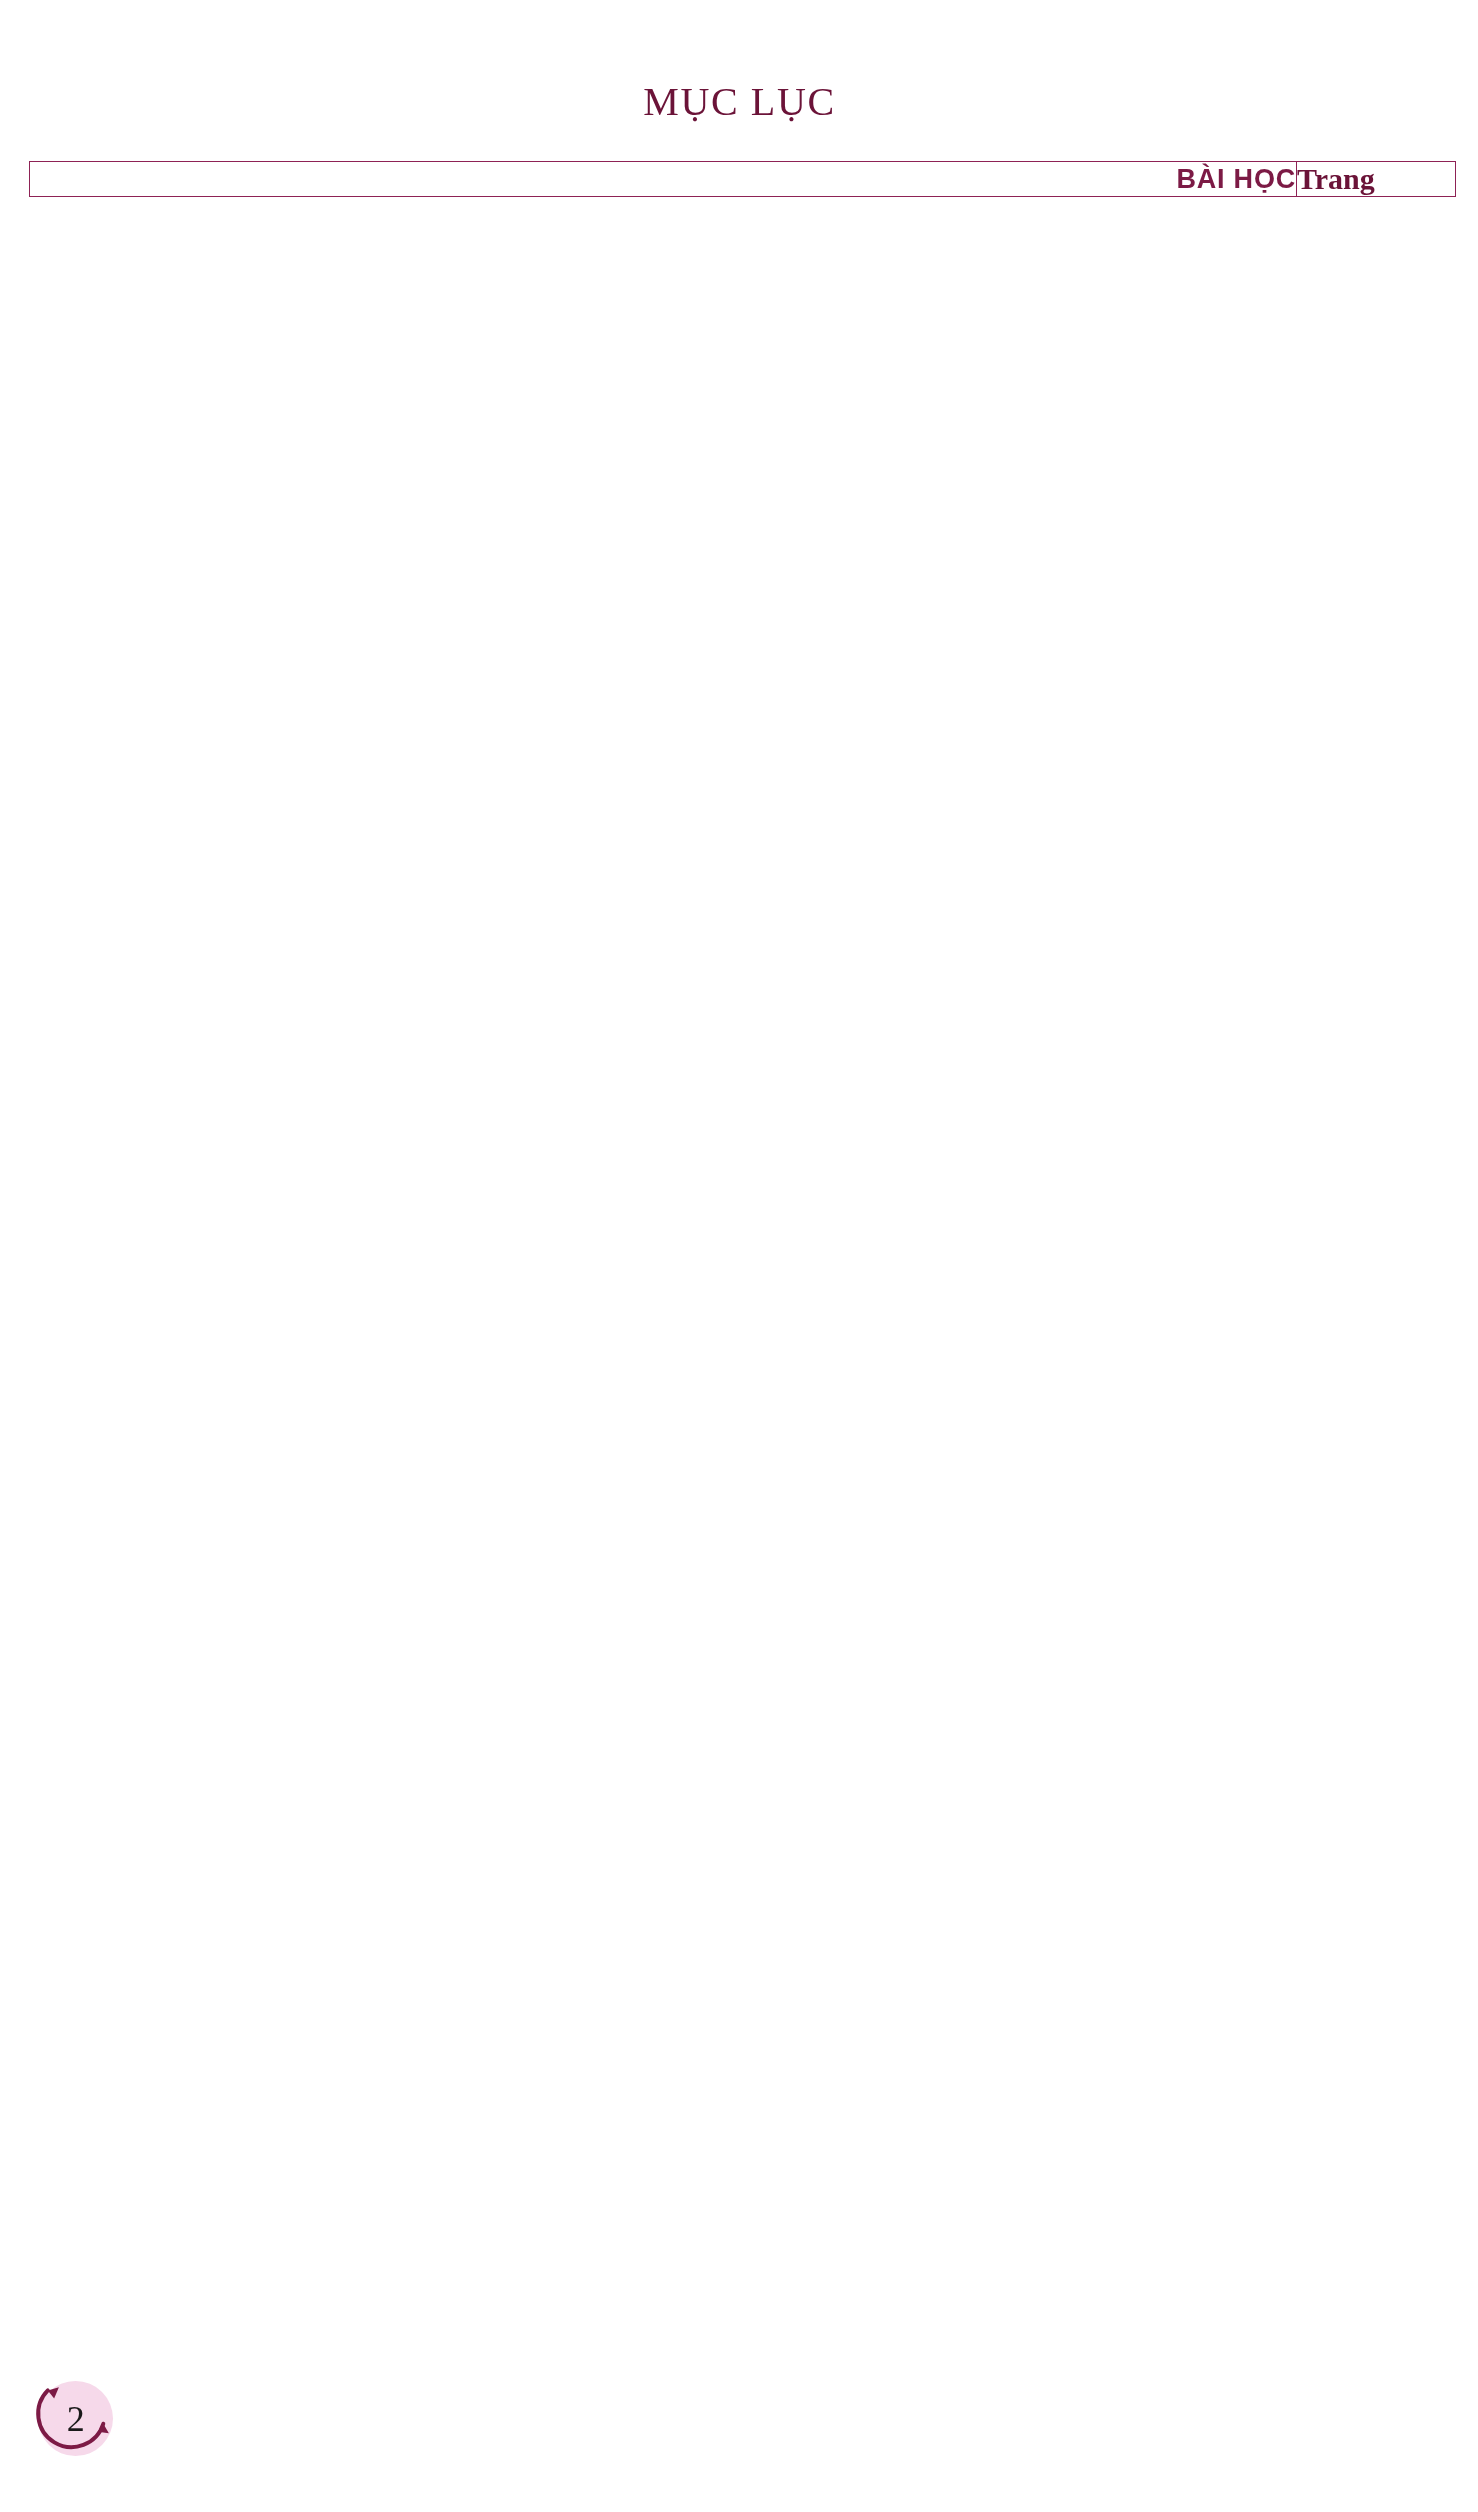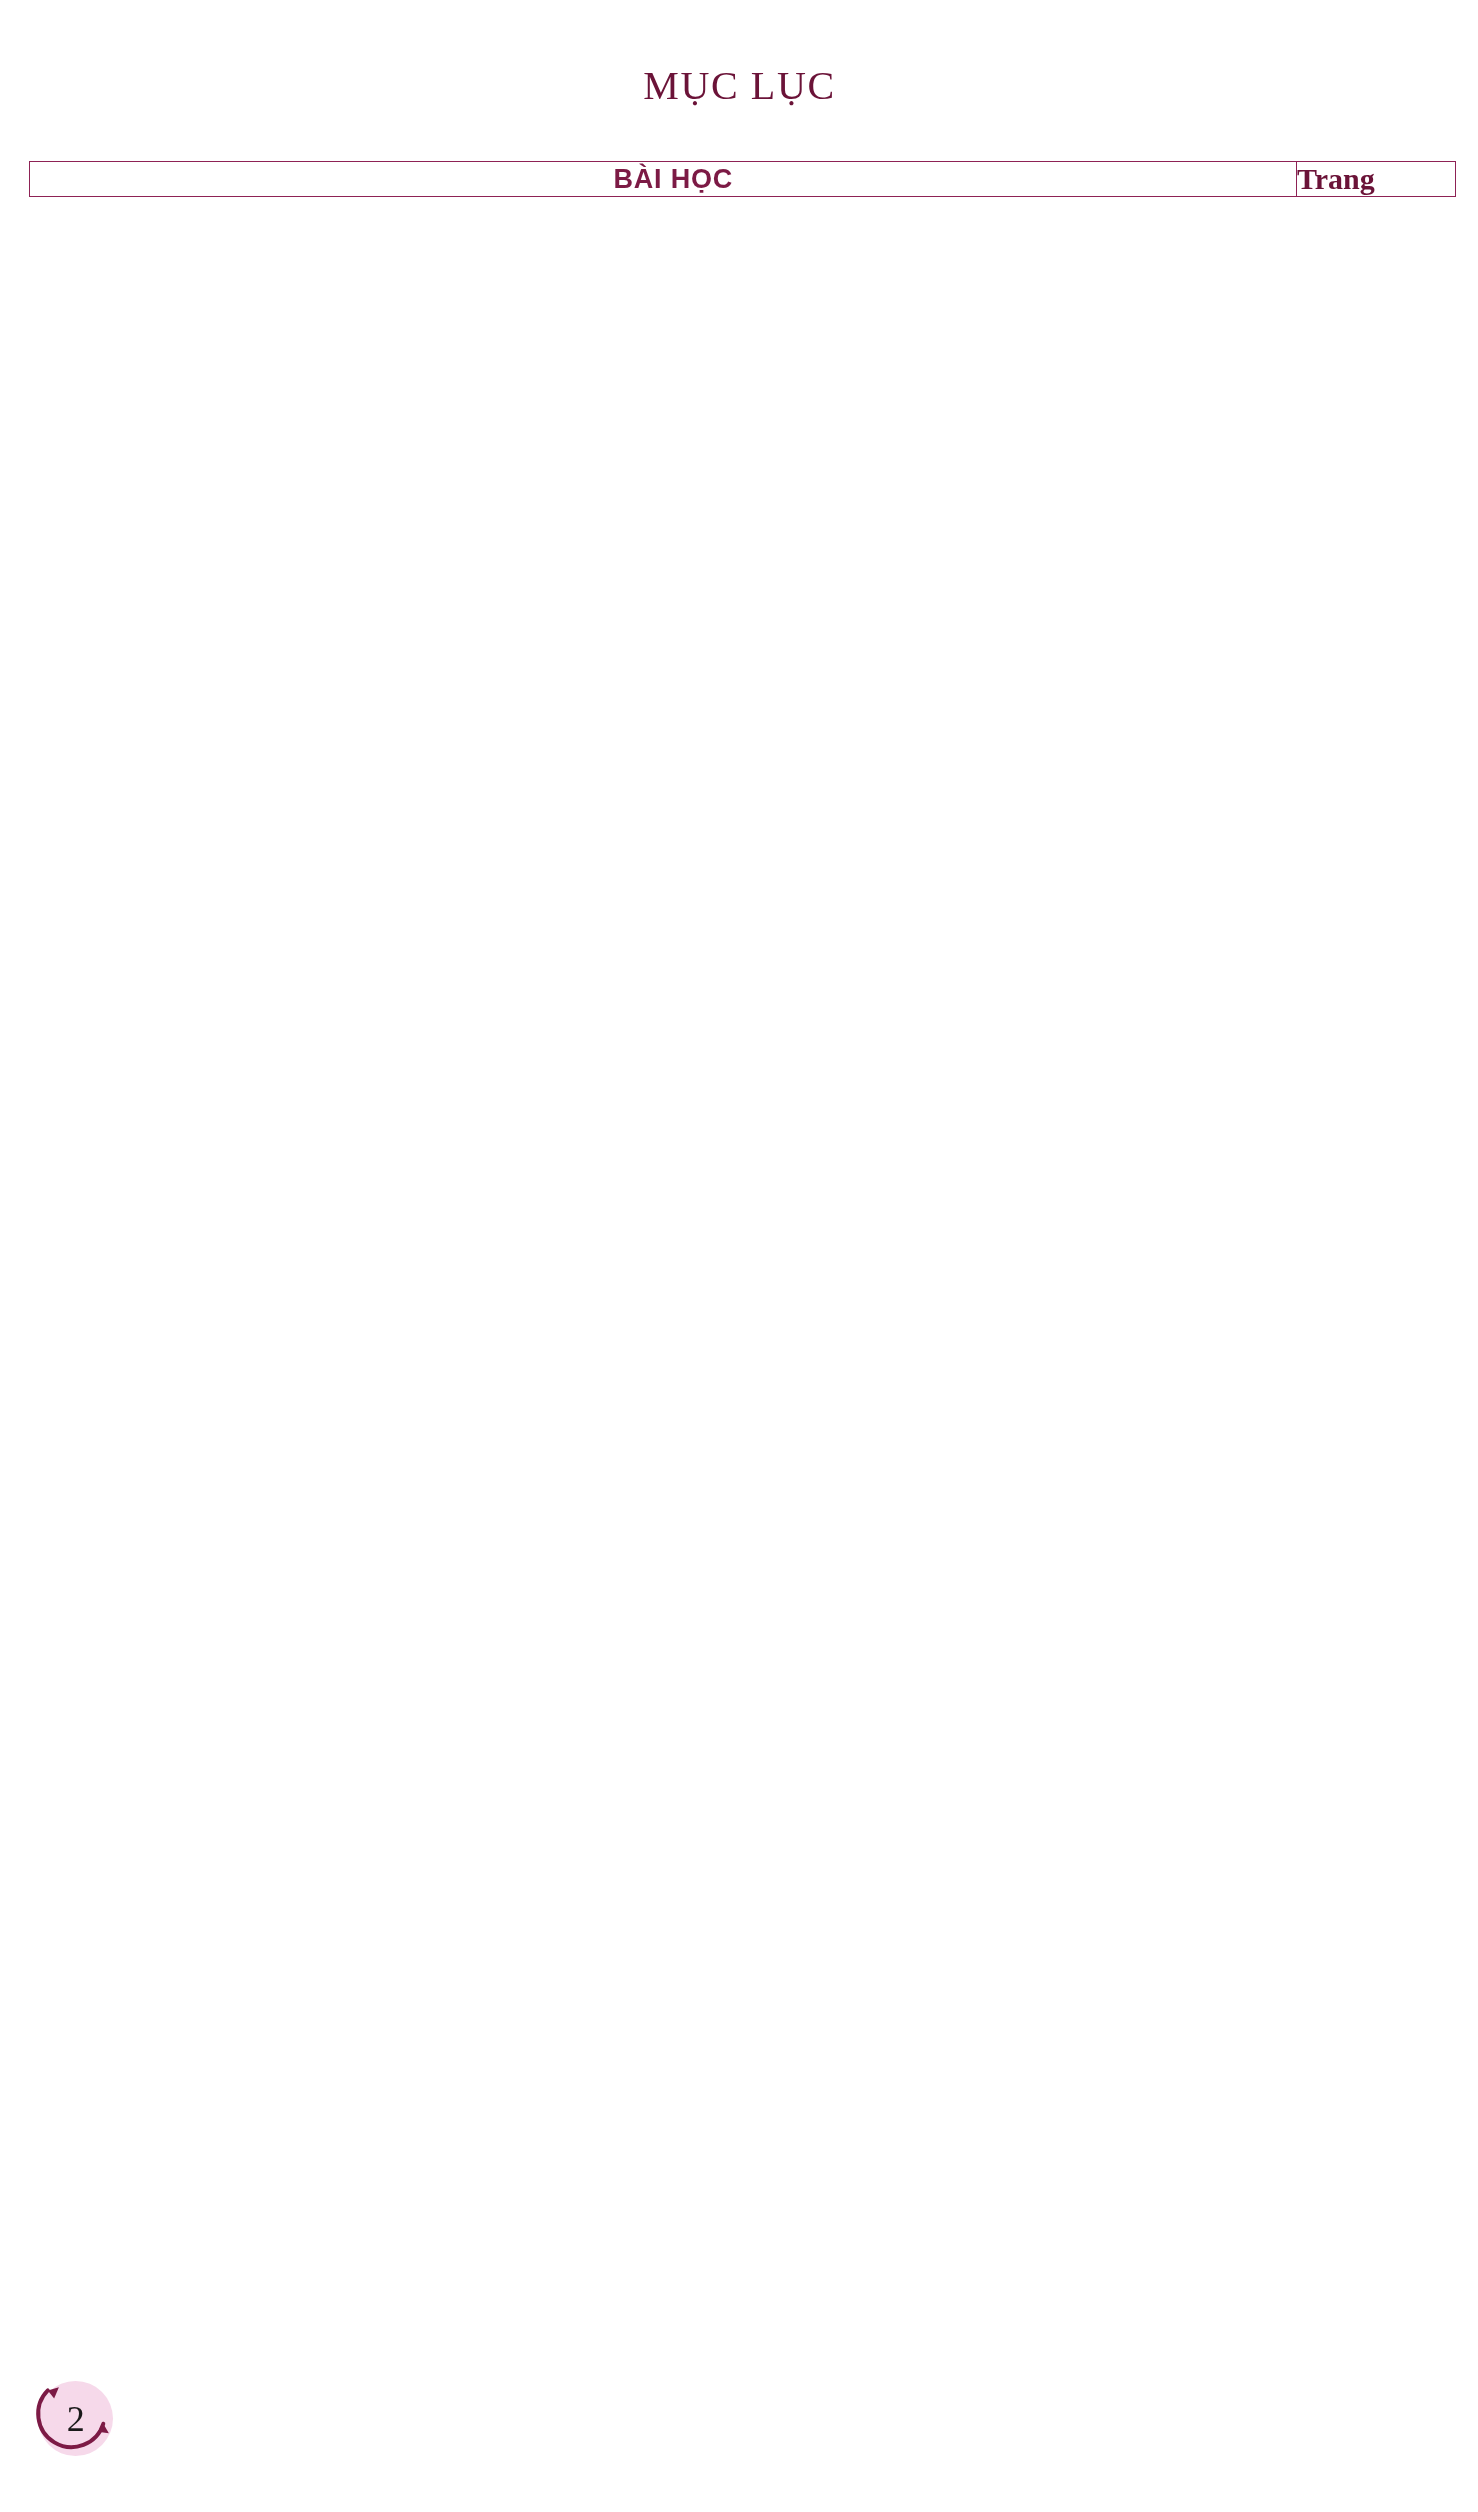--- a/index.html
+++ b/index.html
@@ -11,21 +11,21 @@
     width: 1479px;
     height: 2512px;
     position: relative;
     font-family: "Liberation Sans", sans-serif;
     overflow: hidden;
   }
 
   
   #page-title {
     position: absolute;
-    top: 66px;
+    top: 82px;
     left: 0;
     width: 1479px;
     text-align: center;
     font-family: "Liberation Serif", serif;
     font-size: 40px;
     letter-spacing: 1.6px;
     color: #6b1338;
     line-height: 1;
   }
 
@@ -96,21 +96,21 @@
 
 <div id="page-title">MỤC LỤC</div>
 
 <table id="toc-table">
   <colgroup>
     <col class="col-lesson">
     <col class="col-page">
   </colgroup>
   <thead>
     <tr class="hdr-row">
-      <th class="hdr-lesson" style="text-align:center;">BÀI HỌC</th>
+      <th class="hdr-lesson" style="text-align:right;">BÀI HỌC</th>
       <th class="hdr-page">Trang</th>
     </tr>
   </thead>
   <tbody id="toc-body"></tbody>
 </table>
 
 <div id="page-badge">
   <div class="disc"></div>
   <svg width="92" height="92" viewBox="0 0 116 116">
     <path d="M 30 22 A 42 42 0 1 0 100 64" fill="none" stroke="#7c1a45" stroke-width="5" stroke-linecap="round"></path>

